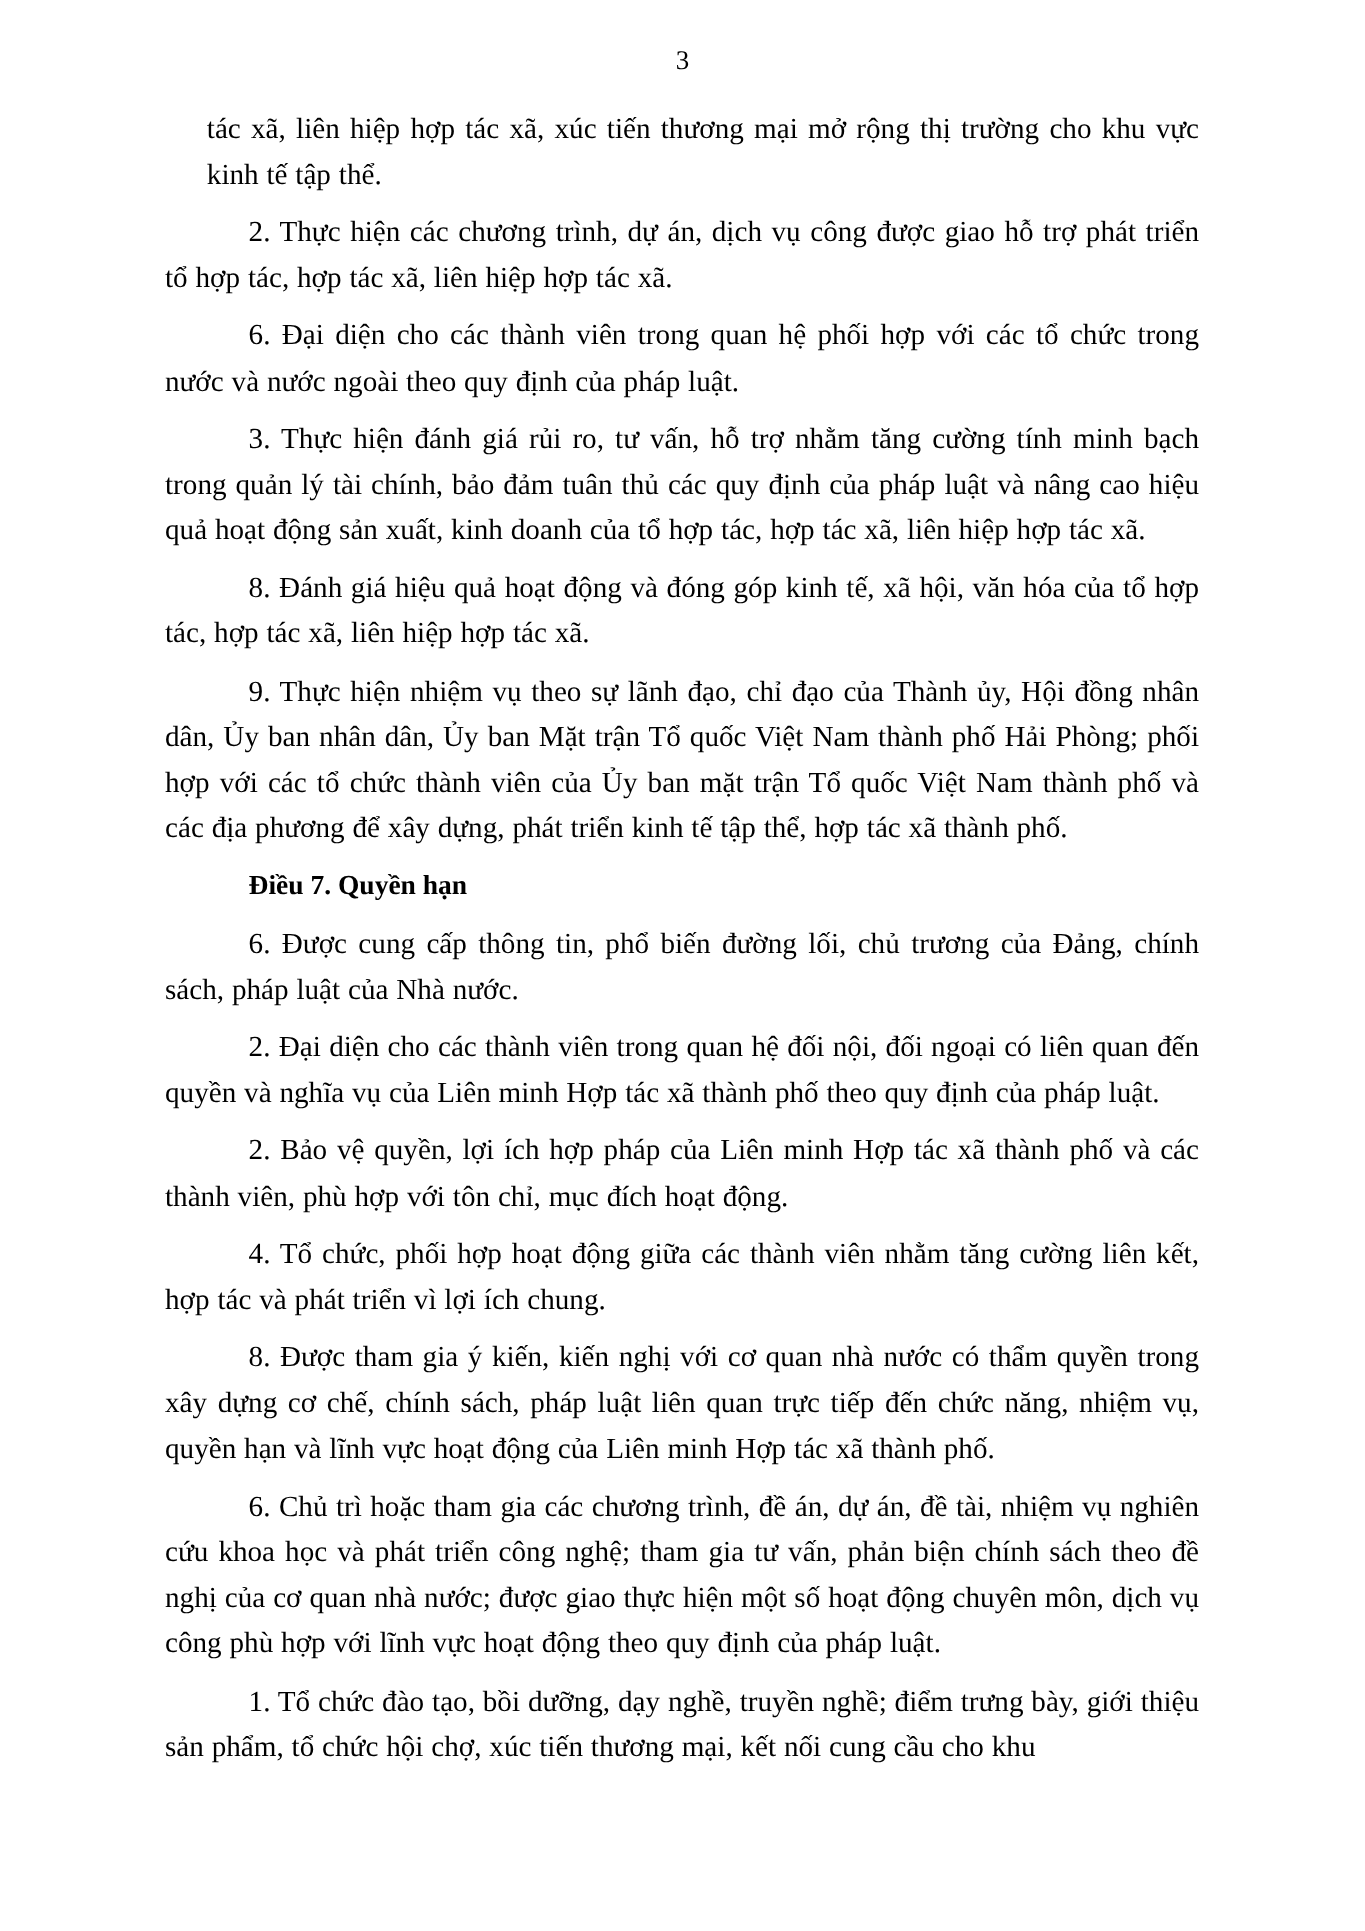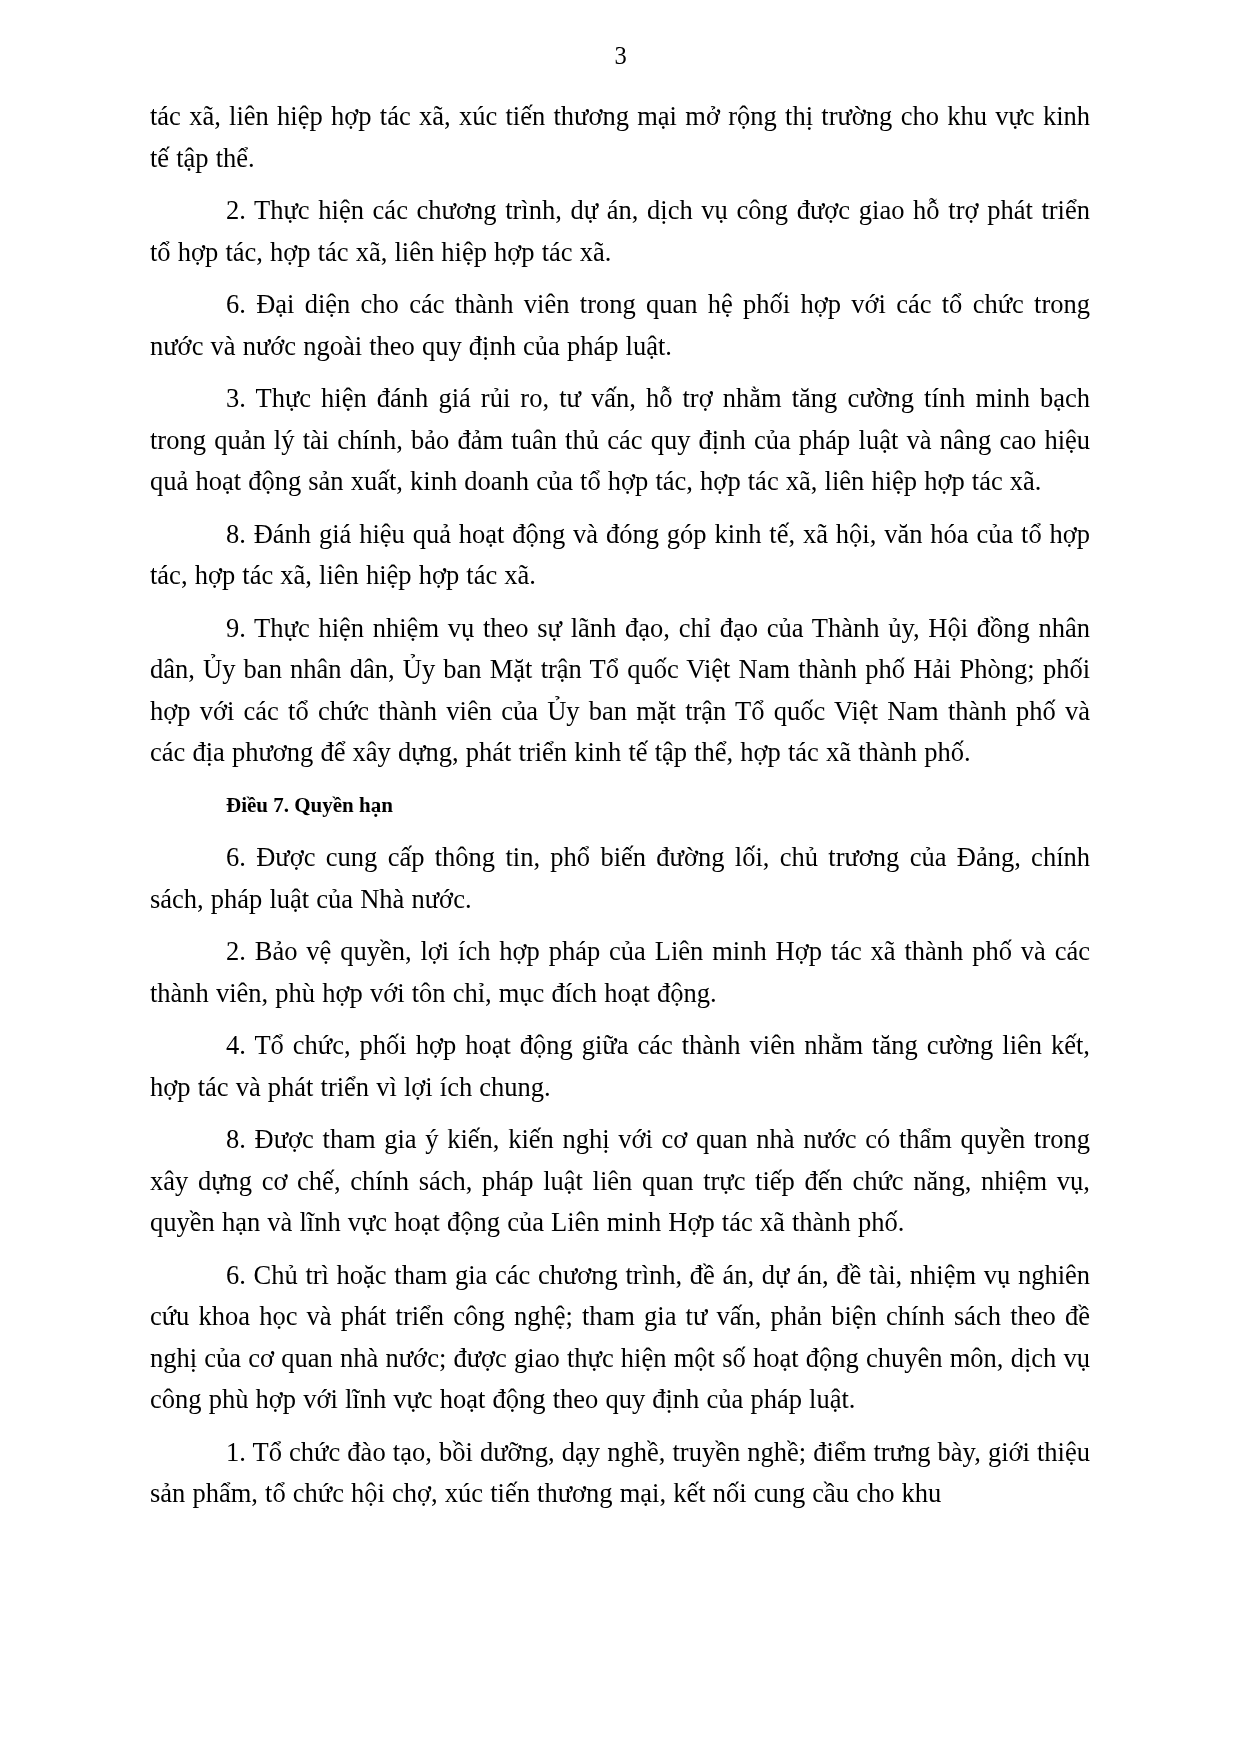--- a/index.html
+++ b/index.html
@@ -37,24 +37,25 @@
     margin: 0 0 0 0;
     font-size: 26.5px;
     line-height: 41.5px;
     text-align: justify;
     text-justify: inter-word;
     text-indent: 76px;
     word-spacing: 0.5px;
   }
   p.para.noindent {
     text-indent: 0;
+    margin-left: 38px;
   }
   p.heading {
     margin: 0;
-    font-size: 21px;
+    font-size: 25px;
     line-height: 41.5px;
     font-weight: bold;
     text-indent: 76px;
     text-align: left;
   }
   
   p.para + p.para,
   p.para + p.heading,
   p.heading + p.para {
     margin-top: 11px;
@@ -78,20 +79,21 @@
     <p class="para">3. Thực hiện đánh giá rủi ro, tư vấn, hỗ trợ nhằm tăng cường tính minh bạch trong quản lý tài chính, bảo đảm tuân thủ các quy định của pháp luật và nâng cao hiệu quả hoạt động sản xuất, kinh doanh của tổ hợp tác, hợp tác xã, liên hiệp hợp tác xã.</p>
 
     <p class="para">8. Đánh giá hiệu quả hoạt động và đóng góp kinh tế, xã hội, văn hóa của tổ hợp tác, hợp tác xã, liên hiệp hợp tác xã.</p>
 
     <p class="para">9. Thực hiện nhiệm vụ theo sự lãnh đạo, chỉ đạo của Thành ủy, Hội đồng nhân dân, Ủy ban nhân dân, Ủy ban Mặt trận Tổ quốc Việt Nam thành phố Hải Phòng; phối hợp với các tổ chức thành viên của Ủy ban mặt trận Tổ quốc Việt Nam thành phố và các địa phương để xây dựng, phát triển kinh tế tập thể, hợp tác xã thành phố.</p>
 
     <p class="heading">Điều 7. Quyền hạn</p>
 
     <p class="para">6. Được cung cấp thông tin, phổ biến đường lối, chủ trương của Đảng, chính sách, pháp luật của Nhà nước.</p>
 
+    <p class="para">2. Đại diện cho các thành viên trong quan hệ đối nội, đối ngoại có liên quan đến quyền và nghĩa vụ của Liên minh Hợp tác xã thành phố theo quy định của pháp luật.</p>
 
     <p class="para">2. Bảo vệ quyền, lợi ích hợp pháp của Liên minh Hợp tác xã thành phố và các thành viên, phù hợp với tôn chỉ, mục đích hoạt động.</p>
 
     <p class="para">4. Tổ chức, phối hợp hoạt động giữa các thành viên nhằm tăng cường liên kết, hợp tác và phát triển vì lợi ích chung.</p>
 
     <p class="para">8. Được tham gia ý kiến, kiến nghị với cơ quan nhà nước có thẩm quyền trong xây dựng cơ chế, chính sách, pháp luật liên quan trực tiếp đến chức năng, nhiệm vụ, quyền hạn và lĩnh vực hoạt động của Liên minh Hợp tác xã thành phố.</p>
 
     <p class="para">6. Chủ trì hoặc tham gia các chương trình, đề án, dự án, đề tài, nhiệm vụ nghiên cứu khoa học và phát triển công nghệ; tham gia tư vấn, phản biện chính sách theo đề nghị của cơ quan nhà nước; được giao thực hiện một số hoạt động chuyên môn, dịch vụ công phù hợp với lĩnh vực hoạt động theo quy định của pháp luật.</p>
 
     <p class="para">1. Tổ chức đào tạo, bồi dưỡng, dạy nghề, truyền nghề; điểm trưng bày, giới thiệu sản phẩm, tổ chức hội chợ, xúc tiến thương mại, kết nối cung cầu cho khu</p>

